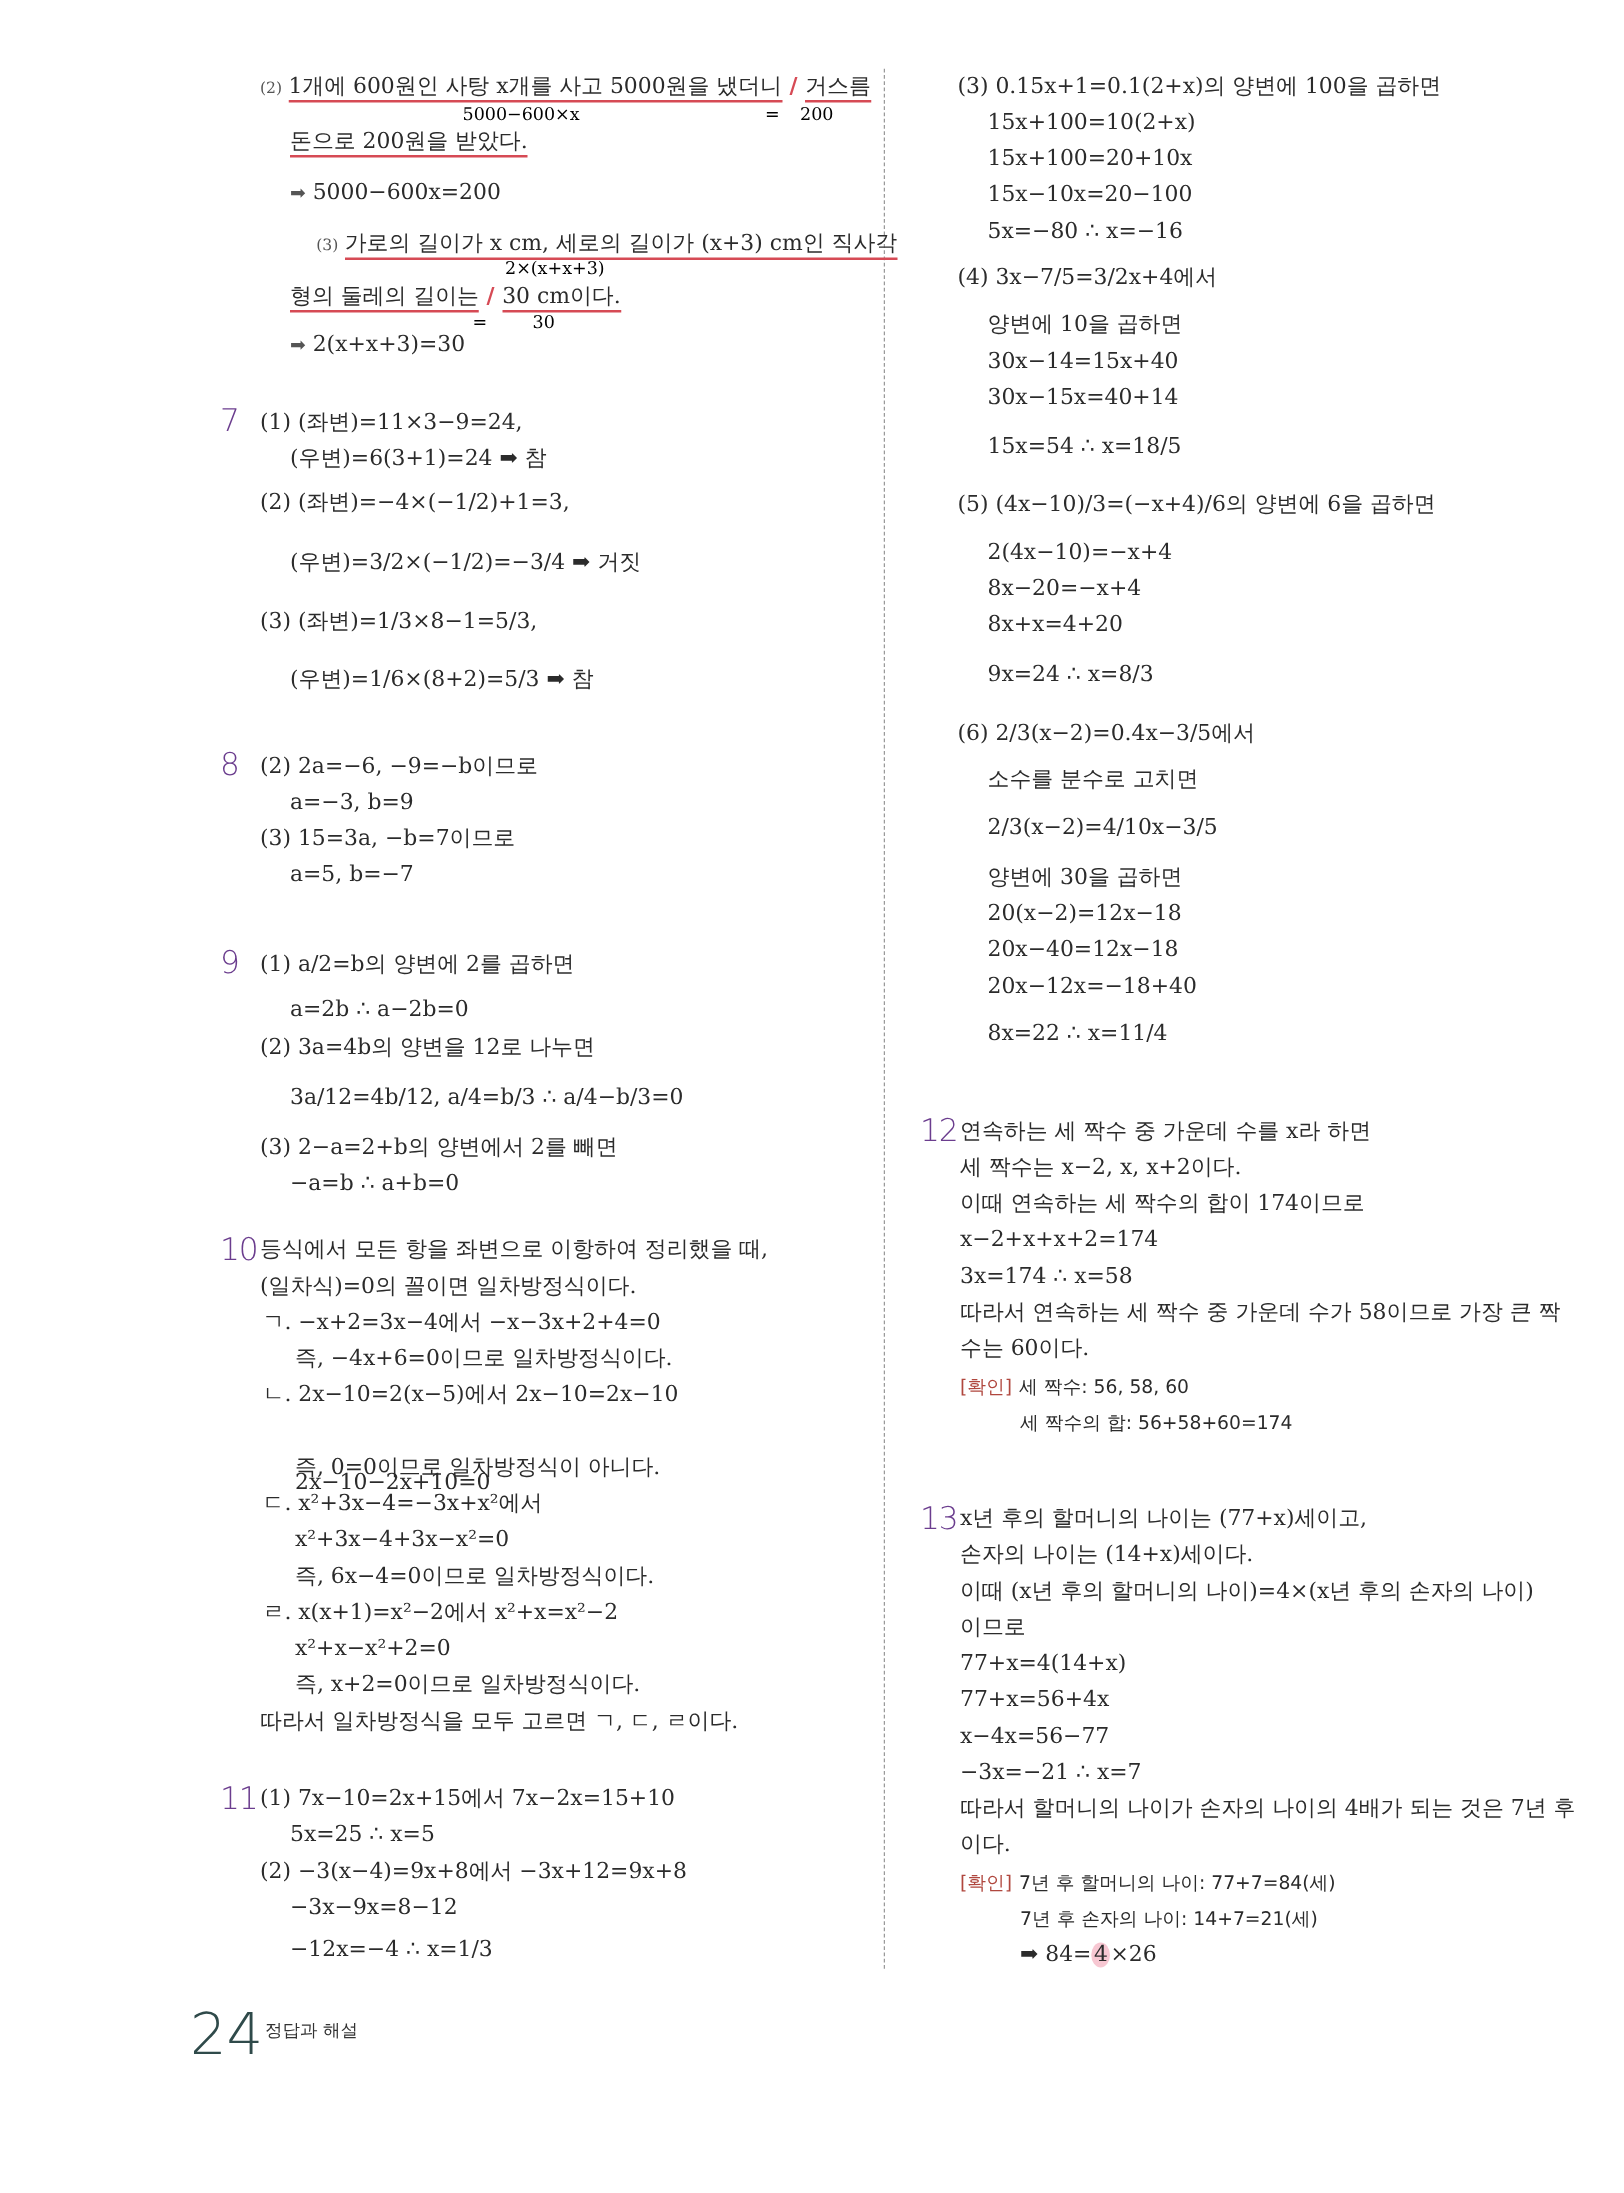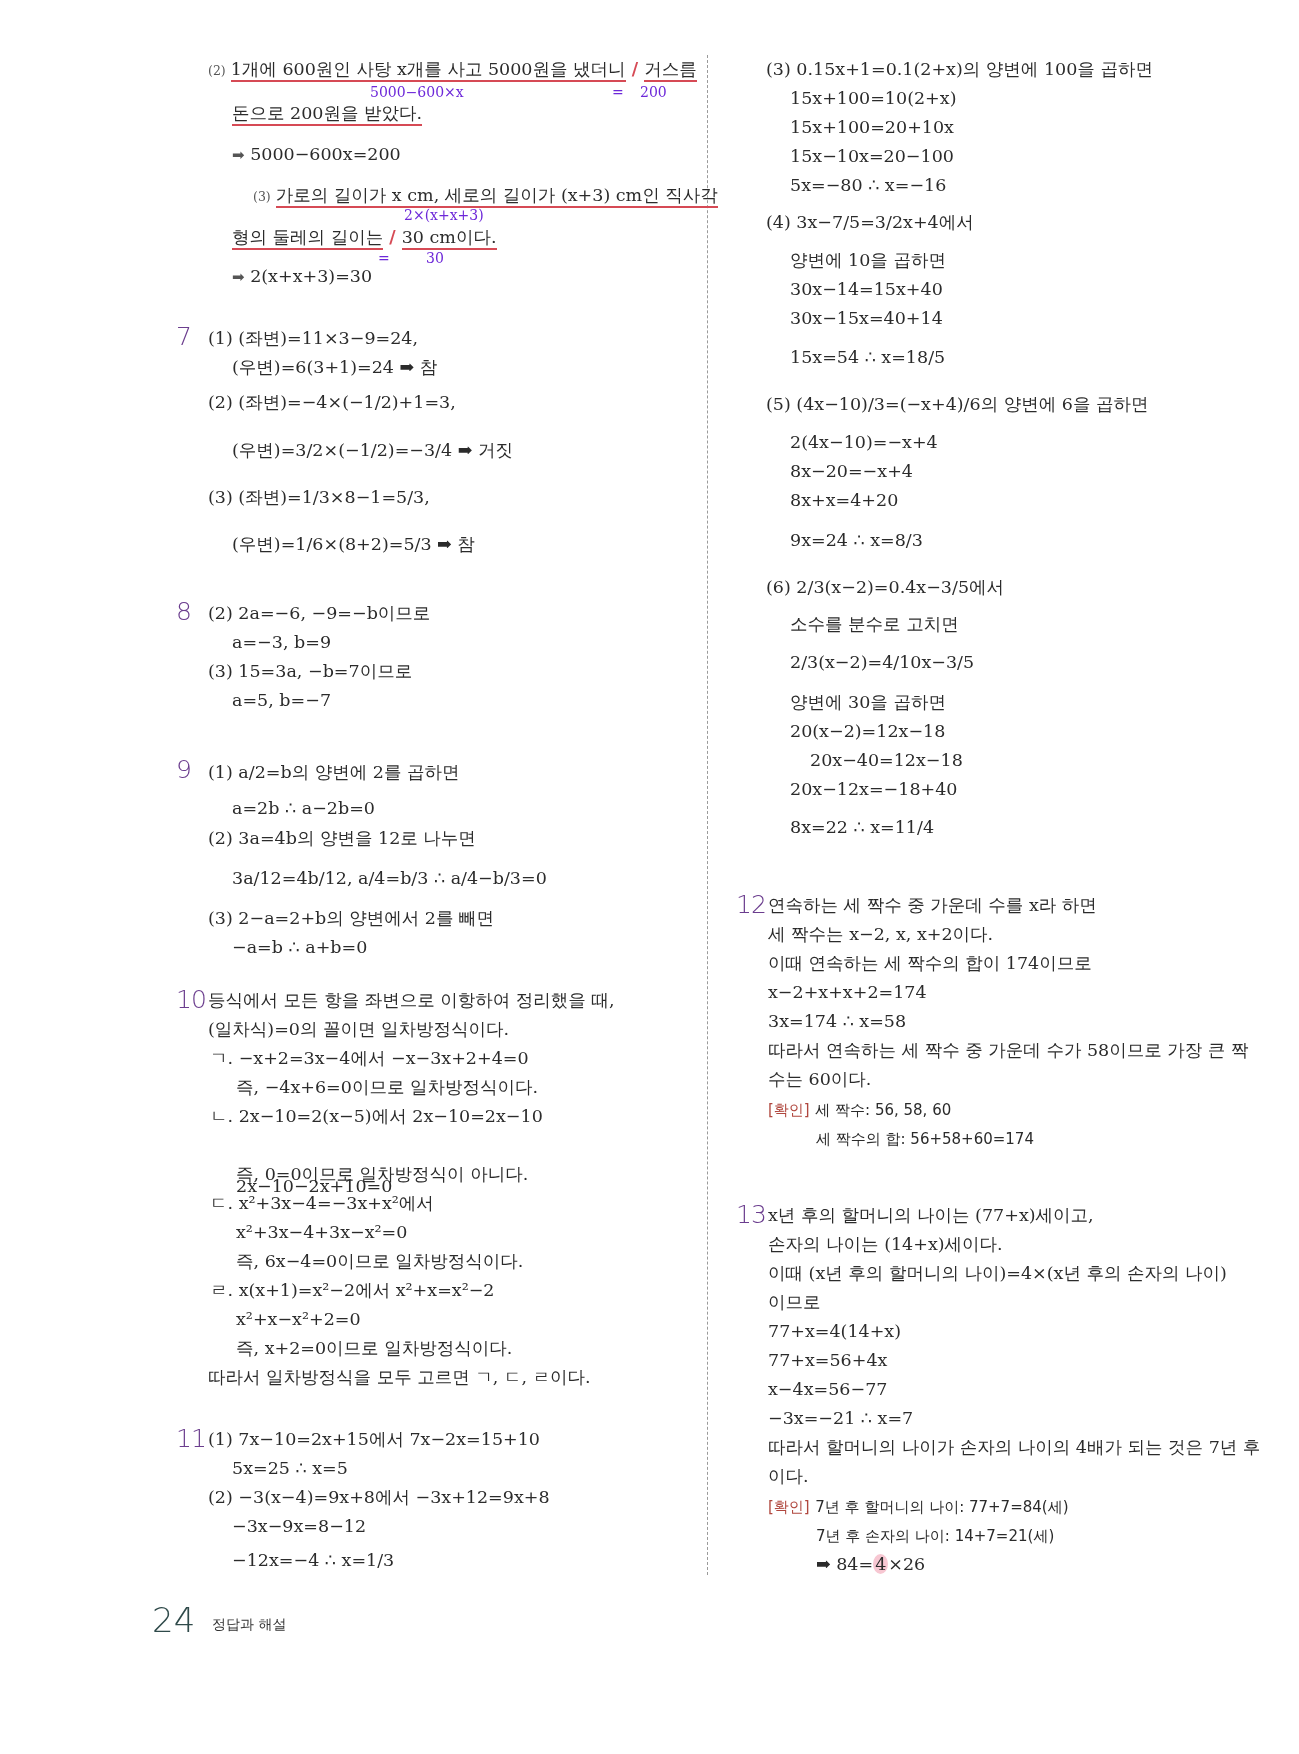--- a/index.html
+++ b/index.html
@@ -4,26 +4,26 @@
 <style>
   html, body { margin:0; padding:0; background:#ffffff; }
   body { width:1299px; height:1754px; position:relative; overflow:hidden;
          font-family:"DejaVu Serif", "Liberation Serif", serif; color:#2b2b2b; }
   .divider { position:absolute; left:707px; top:55px; height:1520px; border-left:1.5px dashed #9a9a9a; }
   .line { position:absolute; font-size:17.5px; line-height:24px; white-space:nowrap; }
   .sub { font-size:12.5px; color:#555; margin-right:5px; }
   .pnum { position:absolute; font-family:"DejaVu Sans", sans-serif; font-size:25px; color:#6b3d8e; font-weight:300; letter-spacing:-1px; }
   .arrow { color:#555; font-family:"DejaVu Sans", sans-serif; font-size:15px; }
   .red-ul { border-bottom:2px solid #d64a55; padding-bottom:1px; }
-  .anno { position:absolute; font-size:14px; color:#6d28d9; white-space:nowrap; }
+  .anno { position:absolute; font-size:14px; color:#000000; white-space:nowrap; }
   .slash { color:#d64a55; font-weight:bold; font-family:"DejaVu Sans", sans-serif; }
   .check-tag { color:#b0473e; font-family:"DejaVu Sans", sans-serif; font-size:15px; }
   .check-txt { font-family:"DejaVu Sans", sans-serif; font-size:15px; }
   .hl { background:#f7c7d2; border-radius:50%; padding:0 2px; }
-  .page-number { position:absolute; left:152px; top:1600px; font-family:"DejaVu Sans", sans-serif; font-size:34px; color:#2f4a4a; font-weight:300; }
+  .page-number { position:absolute; left:152px; top:1600px; font-family:"DejaVu Sans", sans-serif; font-size:46px; color:#2f4a4a; font-weight:300; }
   .page-title { position:absolute; left:212px; top:1616px; font-family:"DejaVu Sans", sans-serif; font-size:14px; color:#333; }
 </style>
 </head>
 <body>
 
 <div class="divider"></div>
 
 <div>
 
   <div class="line" style="left:208px;top:57px;">
@@ -112,21 +112,21 @@
   <div class="line" style="left:766px;top:392px;">(5) (4x−10)/3=(−x+4)/6의 양변에 6을 곱하면</div>
   <div class="line" style="left:790px;top:430px;">2(4x−10)=−x+4</div>
   <div class="line" style="left:790px;top:459px;">8x−20=−x+4</div>
   <div class="line" style="left:790px;top:488px;">8x+x=4+20</div>
   <div class="line" style="left:790px;top:528px;">9x=24    ∴ x=8/3</div>
   <div class="line" style="left:766px;top:575px;">(6) 2/3(x−2)=0.4x−3/5에서</div>
   <div class="line" style="left:790px;top:612px;">소수를 분수로 고치면</div>
   <div class="line" style="left:790px;top:650px;">2/3(x−2)=4/10x−3/5</div>
   <div class="line" style="left:790px;top:690px;">양변에 30을 곱하면</div>
   <div class="line" style="left:790px;top:719px;">20(x−2)=12x−18</div>
-  <div class="line" style="left:810px;top:748px;">20x−40=12x−18</div>
+  <div class="line" style="left:790px;top:748px;">20x−40=12x−18</div>
   <div class="line" style="left:790px;top:777px;">20x−12x=−18+40</div>
   <div class="line" style="left:790px;top:815px;">8x=22    ∴ x=11/4</div>
 
   <div class="pnum" style="left:736px;top:890px;">12</div>
   <div class="line" style="left:768px;top:893px;">연속하는 세 짝수 중 가운데 수를 x라 하면</div>
   <div class="line" style="left:768px;top:922px;">세 짝수는 x−2, x, x+2이다.</div>
   <div class="line" style="left:768px;top:951px;">이때 연속하는 세 짝수의 합이 174이므로</div>
   <div class="line" style="left:768px;top:980px;">x−2+x+x+2=174</div>
   <div class="line" style="left:768px;top:1009px;">3x=174    ∴ x=58</div>
   <div class="line" style="left:768px;top:1038px;">따라서 연속하는 세 짝수 중 가운데 수가 58이므로 가장 큰 짝</div>

